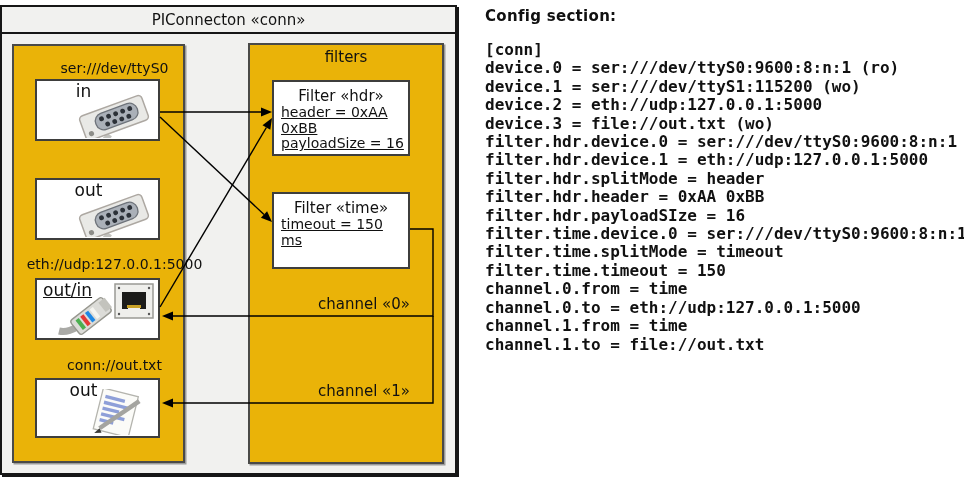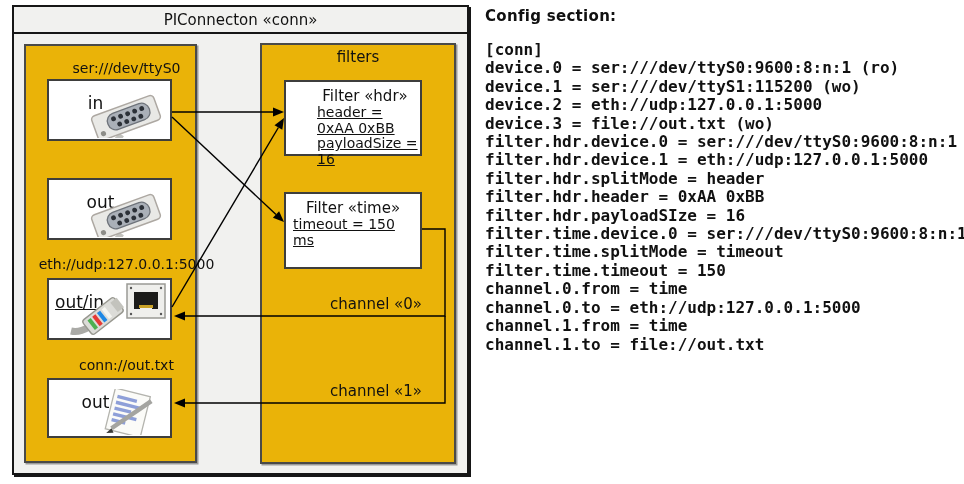--- a/index.html
+++ b/index.html
@@ -3,21 +3,21 @@
 <meta charset="utf-8">
 <style>
   html,body { margin:0; padding:0; }
   body {
     width:964px; height:484px; background:#ffffff; position:relative;
     font-family:"DejaVu Sans", sans-serif; color:#111;
     -webkit-font-smoothing:antialiased;
   }
   
   .diagram {
-    position:absolute; left:12px; top:5px; width:457px; height:470px;
+    position:absolute; left:0; top:5px; width:457px; height:470px;
     background:#f1f1ef; border:2px solid #161616; box-shadow:2px 2px 0 #161616;
     box-sizing:border-box;
   }
   .titlebar {
     position:absolute; left:0; top:0; right:0; height:25px;
     border-bottom:2px solid #161616;
     display:flex; align-items:center; justify-content:center;
     font-size:15px;
   }
   .panel {
@@ -29,28 +29,28 @@
   .filters-title { text-align:center; font-size:15px; margin-top:3px; }
 
   .dev-label {
     position:absolute; left:10px; width:205px; text-align:center;
     font-size:14px; white-space:nowrap; overflow:hidden;
   }
   .dev-box {
     position:absolute; left:33px; width:125px; height:62px;
     background:#fff; border:2px solid #3e3e3c; box-sizing:border-box;
   }
-  .port-text { font-size:17px; text-align:center; margin-top:12px; line-height:20px; }
+  .port-text { font-size:17px; text-align:center; margin-top:0px; line-height:20px; }
   .port-text.left { text-align:left; padding-left:6px;text-decoration:underline; }
 
   .filter-box {
     position:absolute; left:270px; width:138px;
     background:#fff; border:2px solid #3e3e3c; box-sizing:border-box;
   }
-  .fb-hdr  { top:73px;  height:76px;padding-left:24px; }
+  .fb-hdr  { top:73px;  height:76px; }
   .fb-time { top:185px; height:77px; }
   .ftitle { text-align:center; font-size:15px; margin-top:5px; }
   .fprops { font-size:14px; margin:0 0 0 7px; line-height:15.5px;text-decoration:underline; }
 
   .channel-label { position:absolute; font-size:15px; white-space:nowrap; }
   .ch0 { right:45px; top:288px; }
   .ch1 { right:45px; top:375px; }
 
   svg.overlay { position:absolute; left:0; top:0; width:453px; height:466px; pointer-events:none; }
   .conn-line { stroke:#000; stroke-width:1.4; fill:none; }

